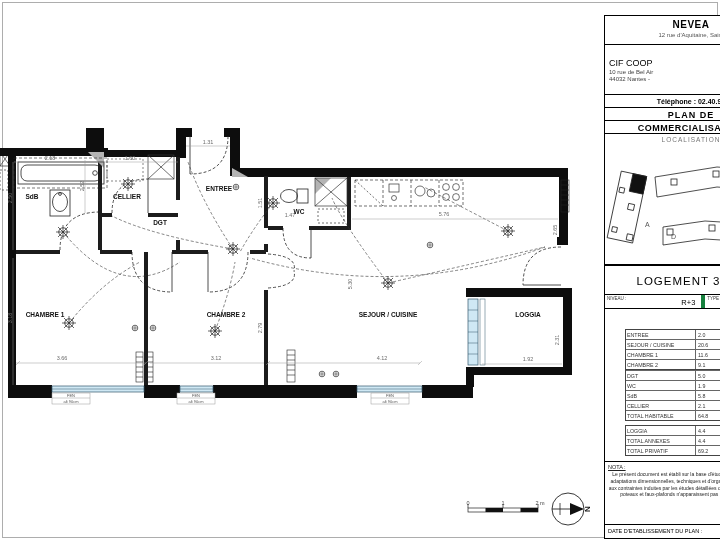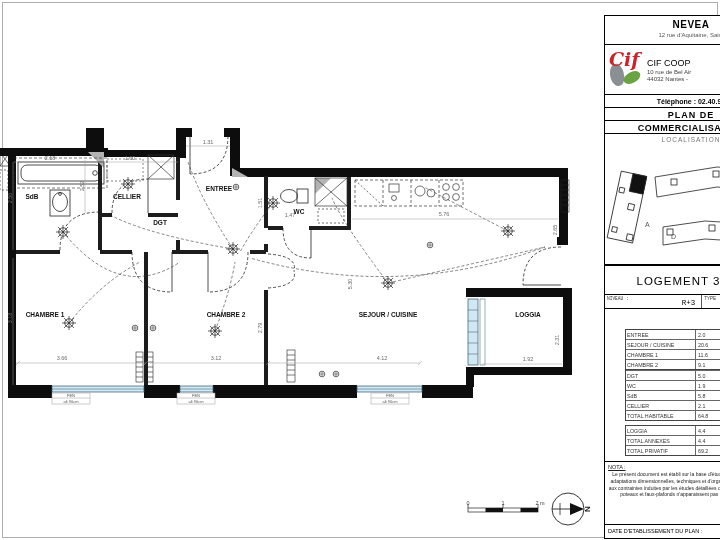--- a/index.html
+++ b/index.html
@@ -20,21 +20,21 @@
   .firm-txt{padding-left:2px;}
   .firm-txt .fn{font-weight:normal;font-size:9px;}
   .firm-txt .fa{font-size:6px;color:#444;margin-top:1px;}
   .tb-phone{height:13px;text-align:center;font-weight:bold;font-size:7px;padding-top:3px;}
   .tb-plande{height:13px;text-align:center;font-weight:bold;font-size:9px;letter-spacing:1px;padding-top:2px;}
   .tb-commerc{height:13px;text-align:center;font-weight:bold;font-size:9px;letter-spacing:.5px;padding-top:2px;white-space:nowrap;}
   .tb-localisation{height:131px;position:relative;}
   .tb-localisation .loc-lbl{text-align:center;font-size:6.5px;color:#777;letter-spacing:1px;padding-top:2px;}
   .tb-logement{height:30px;text-align:center;font-size:11.5px;letter-spacing:1px;padding-top:9px;white-space:nowrap;}
   .tb-niveau{height:14px;display:flex;font-size:4.5px;color:#333;}
-  .tb-niveau .lcell{width:56%;position:relative;border-right:1px solid #15803d;font-family:Liberation Mono, monospace;}
+  .tb-niveau .lcell{width:56%;position:relative;border-right:4px solid #15803d;}
   .tb-niveau .lcell .sm{position:absolute;left:2px;top:1px;}
   .tb-niveau .lcell .val{position:absolute;right:6px;bottom:1px;font-size:7.5px;color:#000;}
   .tb-niveau .rcell{flex:1;padding:1px 0 0 2px;}
   .tb-tablezone{height:153px;position:relative;}
   .areas{position:absolute;left:20px;top:20px;width:150px;border:1px solid #444;border-bottom:1.5px solid #444;}
   .areas .r{display:flex;border-top:1px solid #666;height:9px;font-size:5.3px;color:#333;align-items:center;}
   .areas .r:first-child{border-top:none;}
   .areas .r .n{width:68px;padding-left:1px;border-right:1px solid #666;height:100%;display:flex;align-items:center;}
   .areas .r .v{flex:1;padding-left:2px;white-space:nowrap;}
   .areas2{position:absolute;left:20px;top:116px;width:150px;border:1px solid #444;}
@@ -385,25 +385,20 @@
 </svg>
 
 <div class="tblock">
 
   <div class="tb tb-company">
     <div class="nm">NEVEA</div>
     <div class="ad">12 rue d'Aquitaine, Saint</div>
   </div>
 
   <div class="tb tb-firm">
-    <div class="logo">
-      <div class="blob-gray"></div>
-      <div class="blob-green"></div>
-      <div class="cif">Cif</div>
-    </div>
     <div class="firm-txt">
       <div class="fn">CIF COOP</div>
       <div class="fa">10 rue de Bel Air</div>
       <div class="fa">44032 Nantes -</div>
     </div>
   </div>
 
   <div class="tb tb-phone">Téléphone : 02.40.99</div>
   <div class="tb tb-plande">PLAN DE</div>
   <div class="tb tb-commerc">COMMERCIALISATION</div>

